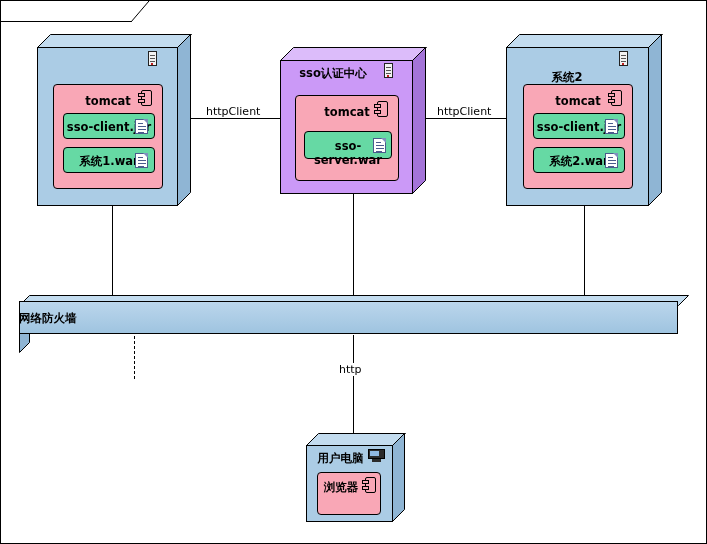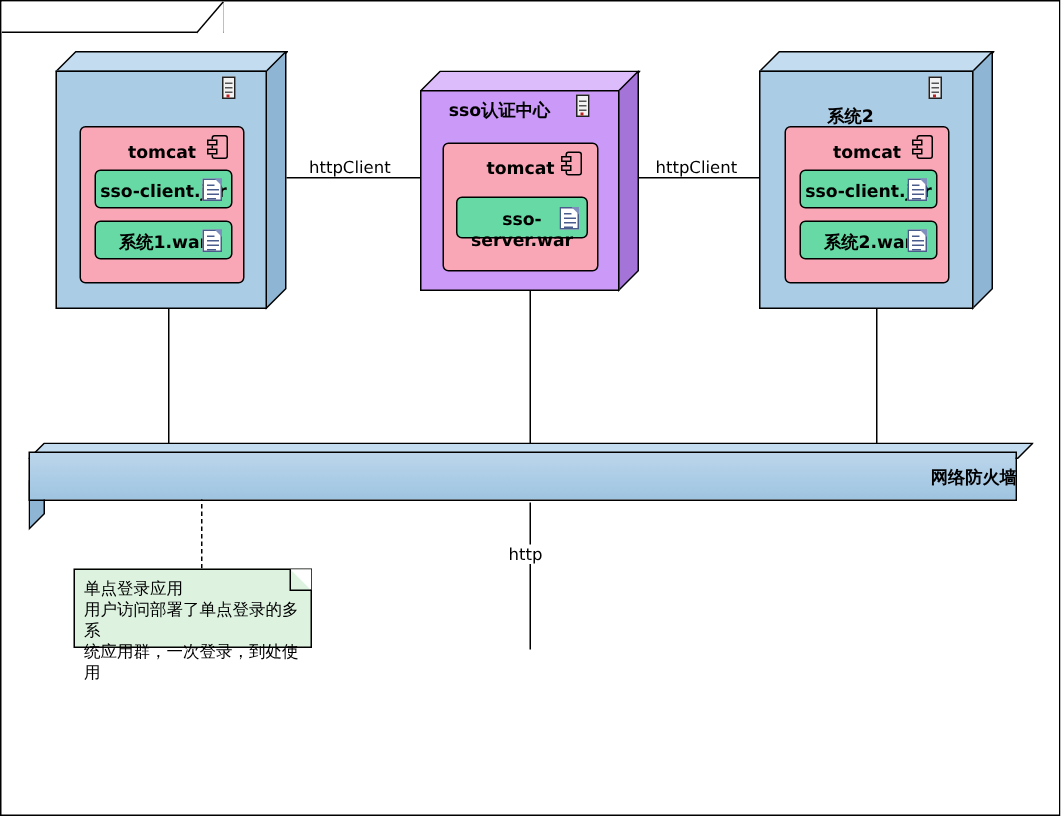--- a/index.html
+++ b/index.html
@@ -220,21 +220,21 @@
   .firewall { position: absolute; }
   .firewall .fw-front {
     position: absolute;
     left: 0;
     border: 1px solid #000000;
     box-sizing: border-box;
   }
   .firewall .fw-label {
     position: absolute;
     width: 100%;
-    text-align: right;
+    text-align: left;
     font-size: 11.5px;
     font-weight: bold;
     color: #000000;
   }
 
   
   .note {
     position: absolute;
     background: #ddf3e0;
     border: 1px solid #000000;
@@ -441,26 +441,37 @@
     <svg class="top-face" style="left:0; top:0;" width="670" height="11" viewBox="0 0 670 11">
       <polygon points="0.5,10.5 10.5,0.5 669.5,0.5 659.5,10.5" fill="#C3DCEF" stroke="#000000" stroke-width="1"></polygon>
     </svg>
     <svg class="side-face" style="left:658px; top:0;" width="12" height="44" viewBox="0 0 12 44">
       <polygon points="0.5,10.5 10.5,0.5 10.5,32.5 0.5,42.5" fill="#8FB5D4" stroke="#000000" stroke-width="1"></polygon>
     </svg>
     <div class="fw-front" style="top:10px; width:659px; height:33px; background:linear-gradient(180deg,#BBD6EC 0%,#9FC4E0 100%);"></div>
     <div class="fw-label" style="top:20px; width:659px;">网络防火墙</div>
   </div>
 
-  <div class="note" style="left:48px; top:378px; width:159px; height:53px;">
-    <div class="note-fold-line">
-      <svg width="20" height="20" viewBox="0 0 20 20">
-        <polygon points="5.5,0.5 19.5,0.5 19.5,14.5" fill="#ffffff"></polygon>
-        <polyline points="5.5,0.5 5.5,14.5 19.5,14.5" fill="none" stroke="#000000" stroke-width="1"></polyline>
-      </svg>
-    </div>
-    <div class="note-text">单点登录应用
-用户访问部署了单点登录的多系
-统应用群，一次登录，到处使用</div>
-  </div>
-
+
+  <div class="node" style="left:305px; top:432px; width:100px; height:90px;">
+    <svg class="top-face" style="left:0; top:0;" width="100" height="13" viewBox="0 0 100 13">
+      <polygon points="0.5,12.5 12.5,0.5 99.5,0.5 87.5,12.5" fill="#C3DCEF" stroke="#000000" stroke-width="1"></polygon>
+    </svg>
+    <svg class="side-face" style="left:86px; top:0;" width="14" height="90" viewBox="0 0 14 90">
+      <polygon points="0.5,12.5 12.5,0.5 12.5,76.5 0.5,88.5" fill="#8FB5D4" stroke="#000000" stroke-width="1"></polygon>
+    </svg>
+    <div class="front-face" style="top:12px; width:87px; height:77px; background:#ABCCE5;"></div>
+    <div class="node-title" style="top:18px; width:87px; padding-right:18px; box-sizing:border-box;">用户电脑</div>
+    <div class="monitor-icon" style="left:62px; top:16px;">
+      <div class="screen"></div>
+      <div class="stand"></div>
+    </div>
+    <div class="component" style="left:11px; top:39px; width:64px; height:43px; background:#F9A7B6;">
+      <div class="component-title" style="top:7px; padding-right:16px; box-sizing:border-box;">浏览器</div>
+      <div class="comp-icon" style="left:44px; top:4px;">
+        <div class="body"></div>
+        <div class="tab t1" style="background:#F9A7B6;"></div>
+        <div class="tab t2" style="background:#F9A7B6;"></div>
+      </div>
+    </div>
+  </div>
 
 </div>
 
 </body></html>

